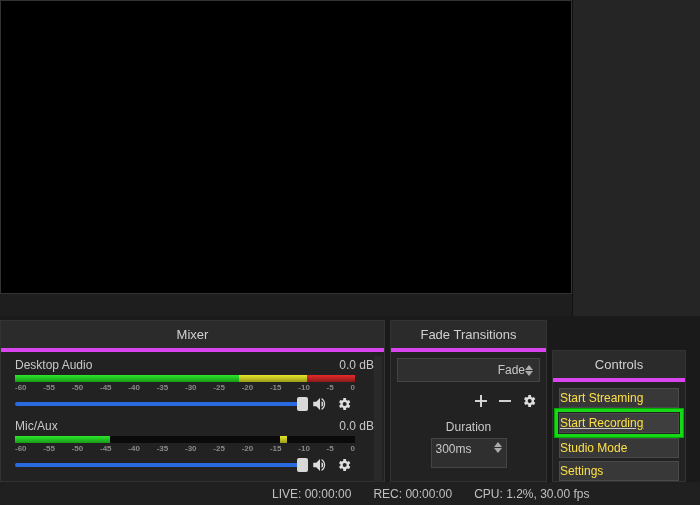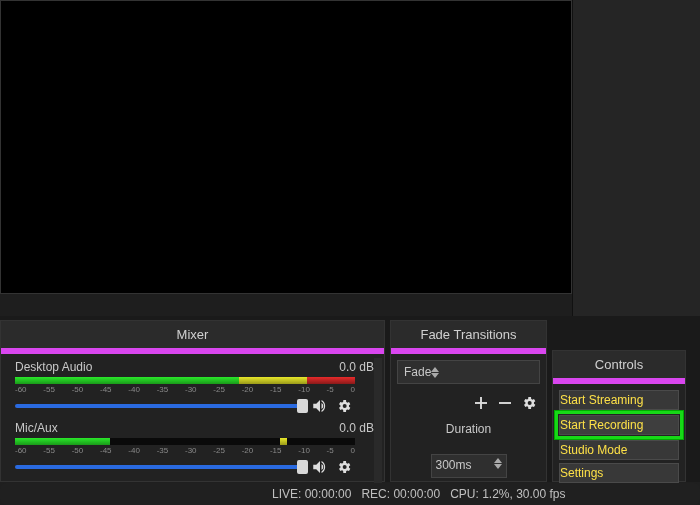--- a/index.html
+++ b/index.html
@@ -47,21 +47,21 @@
   }
   .panel-mixer { flex: 0 0 385px; }
   .panel-transitions { flex: 0 0 157px; }
   .panel-controls { flex: 0 0 134px; margin-top: 30px; }
   .panel-header {
     background: #2b2b2b;
     text-align: center;
     padding: 6px 8px;
     font-size: 13px;
     color: #d0d0d0;
-    border-bottom: 6px solid #d946ef;
+    border-bottom: 4px solid #d946ef;
   }
   .mixer-body {
     padding: 6px 10px 6px 14px;
     position: relative;
   }
   .mixer-item {
     margin-bottom: 6px;
   }
   .mixer-row1 {
     display: flex;
@@ -81,20 +81,21 @@
   .level-g { position:absolute; left:0; top:0; bottom:0; background: linear-gradient(#2ae82a,#1a9a1a); }
   .level-y { position:absolute; top:0; bottom:0; background: linear-gradient(#e8e82a,#9a9a1a); }
   .level-r { position:absolute; top:0; bottom:0; background: linear-gradient(#e82a2a,#8a1a1a); }
   .tick-row {
     width: 340px;
     display: flex;
     justify-content: space-between;
     font-size: 8px;
     color: #888;
     margin-bottom: 3px;
+    font-weight: bold;
   }
   .slider-row {
     display: flex;
     align-items: center;
     gap: 6px;
   }
   .slider-track {
     position: relative;
     flex: 0 0 290px;
     height: 4px;
@@ -128,21 +129,21 @@
   }
   .trans-body {
     padding: 6px;
     display: flex;
     flex-direction: column;
     gap: 6px;
   }
   .select-box {
     display: flex;
     align-items: center;
-    justify-content: flex-start;
+    justify-content: flex-end;
     background: #2f2f2f;
     border: 1px solid #444;
     padding: 4px 6px;
     height: 24px;
     font-size: 12px;
   }
   .updown {
     display:flex; flex-direction:column; gap:1px; align-items:center;
   }
   .updown svg { display:block;}
@@ -159,57 +160,57 @@
     gap: 4px;
     flex-direction: column;
   }
   .dur-input {
     background: #2f2f2f;
     border: 1px solid #444;
     padding: 3px 4px;
     width: 76px;
     display: flex;
     justify-content: space-between;
-    height: 24px;
-    font-size: 12px;
-    margin-top: 14px;
+    height: 30px;
+    font-size: 12px;
   }
   .controls-body {
     padding: 6px 6px;
     display: flex;
     flex-direction: column;
     gap: 3px;
   }
   .ctrl-btn {
     background: #383838;
     border: 1px solid #4a4a4a;
     padding: 2px 0;
     font-size: 12px;
     color: #fde047;
     cursor: pointer;
   }
   .highlight-wrap {
     border: 3px solid #17d817;
     box-shadow: 0 0 0 1px #0a0;
     margin: -2px -4px;
     padding: 1px;
+    text-decoration: underline;
   }
   .highlight-wrap .ctrl-btn {
     background: #3e3e3e;
   }
   .statusbar {
     position: absolute;
     bottom: 0;
     left: 0;
     right: 0;
     height: 22px;
     background: #202020;
     display: flex;
     align-items: center;
-    gap: 10px;
+    gap: 22px;
     padding-left: 272px;
     font-size: 12px;
     color: #c0c0c0;
     border-radius: 6px;
   }
 </style>
 </head>
 <body>
 
 <div class="preview-area">

